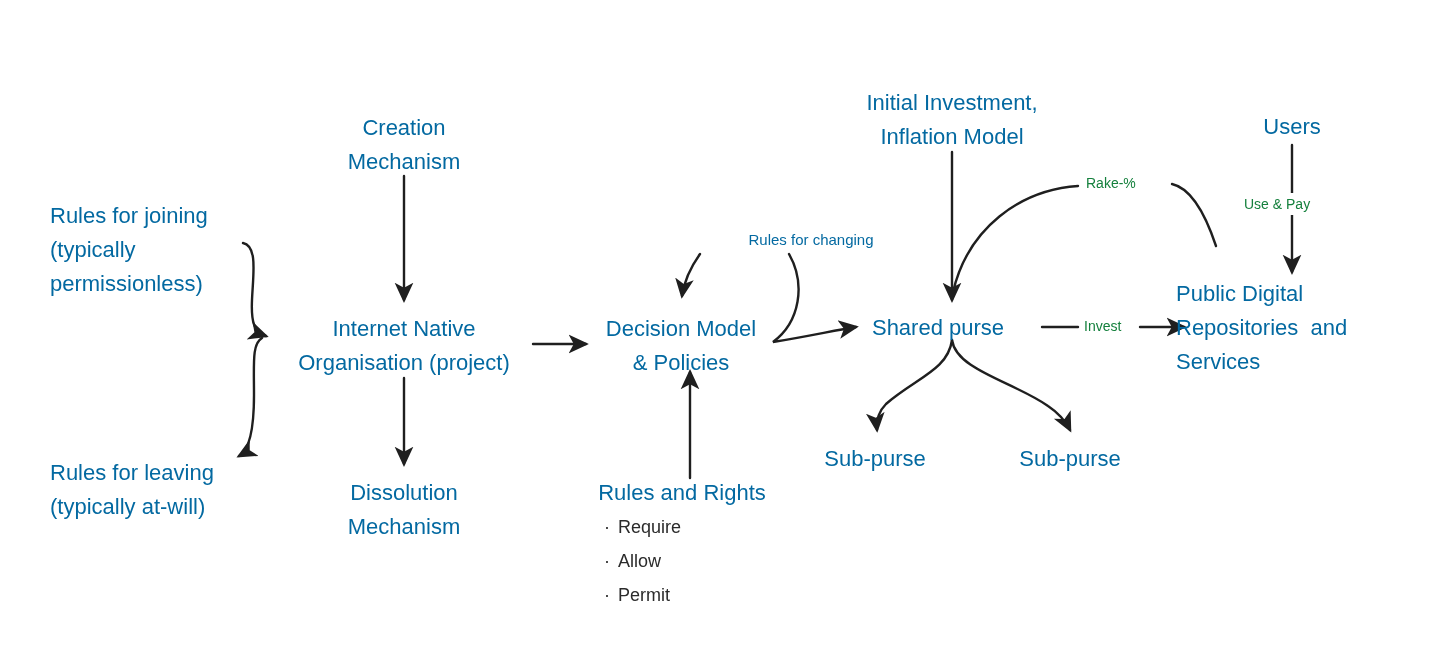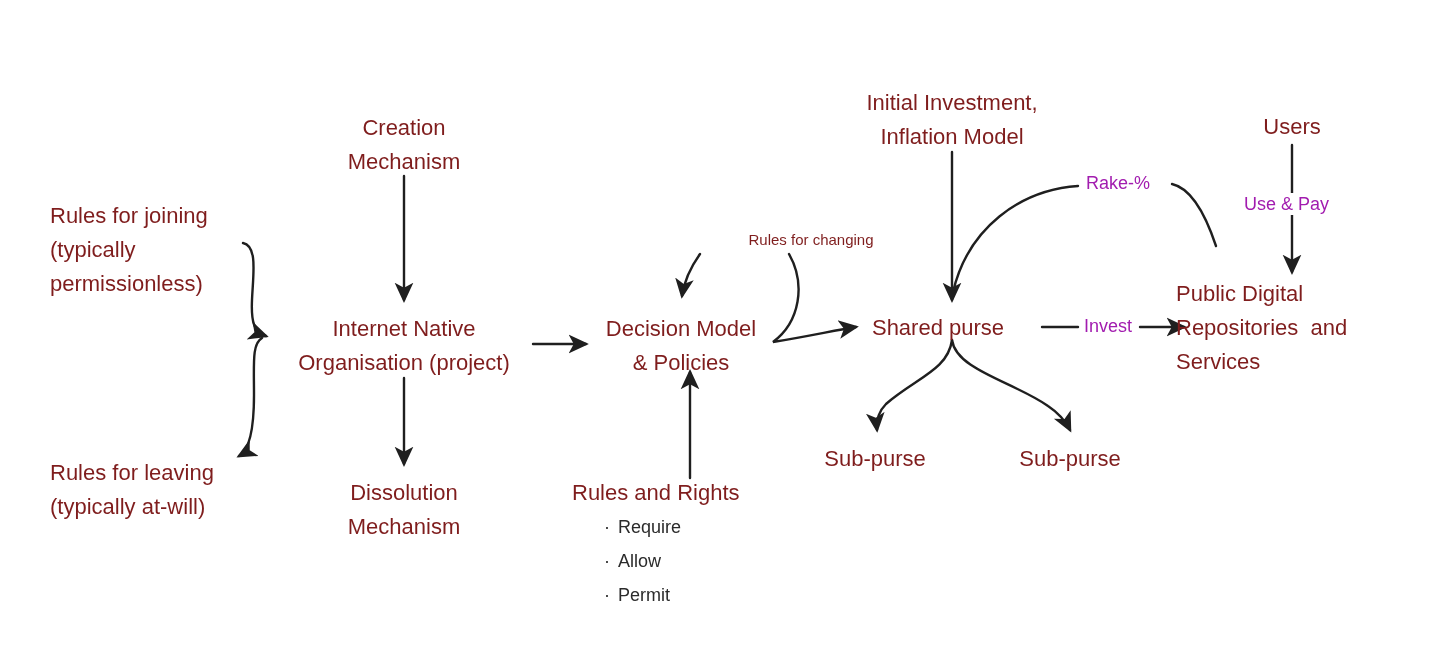--- a/index.html
+++ b/index.html
@@ -24,31 +24,31 @@
     left: 0;
     top: 0;
     width: 1456px;
     height: 656px;
     pointer-events: none;
   }
   .node {
     position: absolute;
     font-size: 22px;
     line-height: 34px;
-    color: #7f1d1d;
+    color: #0369a1;
     white-space: pre;
   }
   .node.center { text-align: center; }
   .node.left   { text-align: left; }
 
   .edge-label {
     position: absolute;
-    font-size: 18px;
+    font-size: 14px;
     line-height: 22px;
-    color: #a21caf;
+    color: #15803d;
     background: #ffffff;
     padding: 0 4px;
     white-space: nowrap;
   }
   .bullets {
     position: absolute;
     font-size: 18px;
     line-height: 34px;
     color: #2b2b2b;
   }
@@ -121,21 +121,21 @@
 Organisation (project)</div>
 
   <div class="node center" style="left:294px; top:476px; width:220px;">Dissolution
 Mechanism</div>
 
   <div class="node center" style="left:716px; top:228px; width:190px; font-size:15px; line-height:24px;">Rules for changing</div>
 
   <div class="node center" style="left:588px; top:312px; width:186px;">Decision Model
 &amp; Policies</div>
 
-  <div class="node left" style="left:572px; top:476px; width:220px;">Rules and Rights</div>
+  <div class="node left" style="left:572px; top:476px; width:220px;text-align:center;">Rules and Rights</div>
 
   <div class="bullets" style="left:596px; top:510px;">
     <span class="bullet-row">
       <span class="dot">·</span><span>Require</span>
     </span>
     <span class="bullet-row">
       <span class="dot">·</span><span>Allow</span>
     </span>
     <span class="bullet-row">
       <span class="dot">·</span><span>Permit</span>

